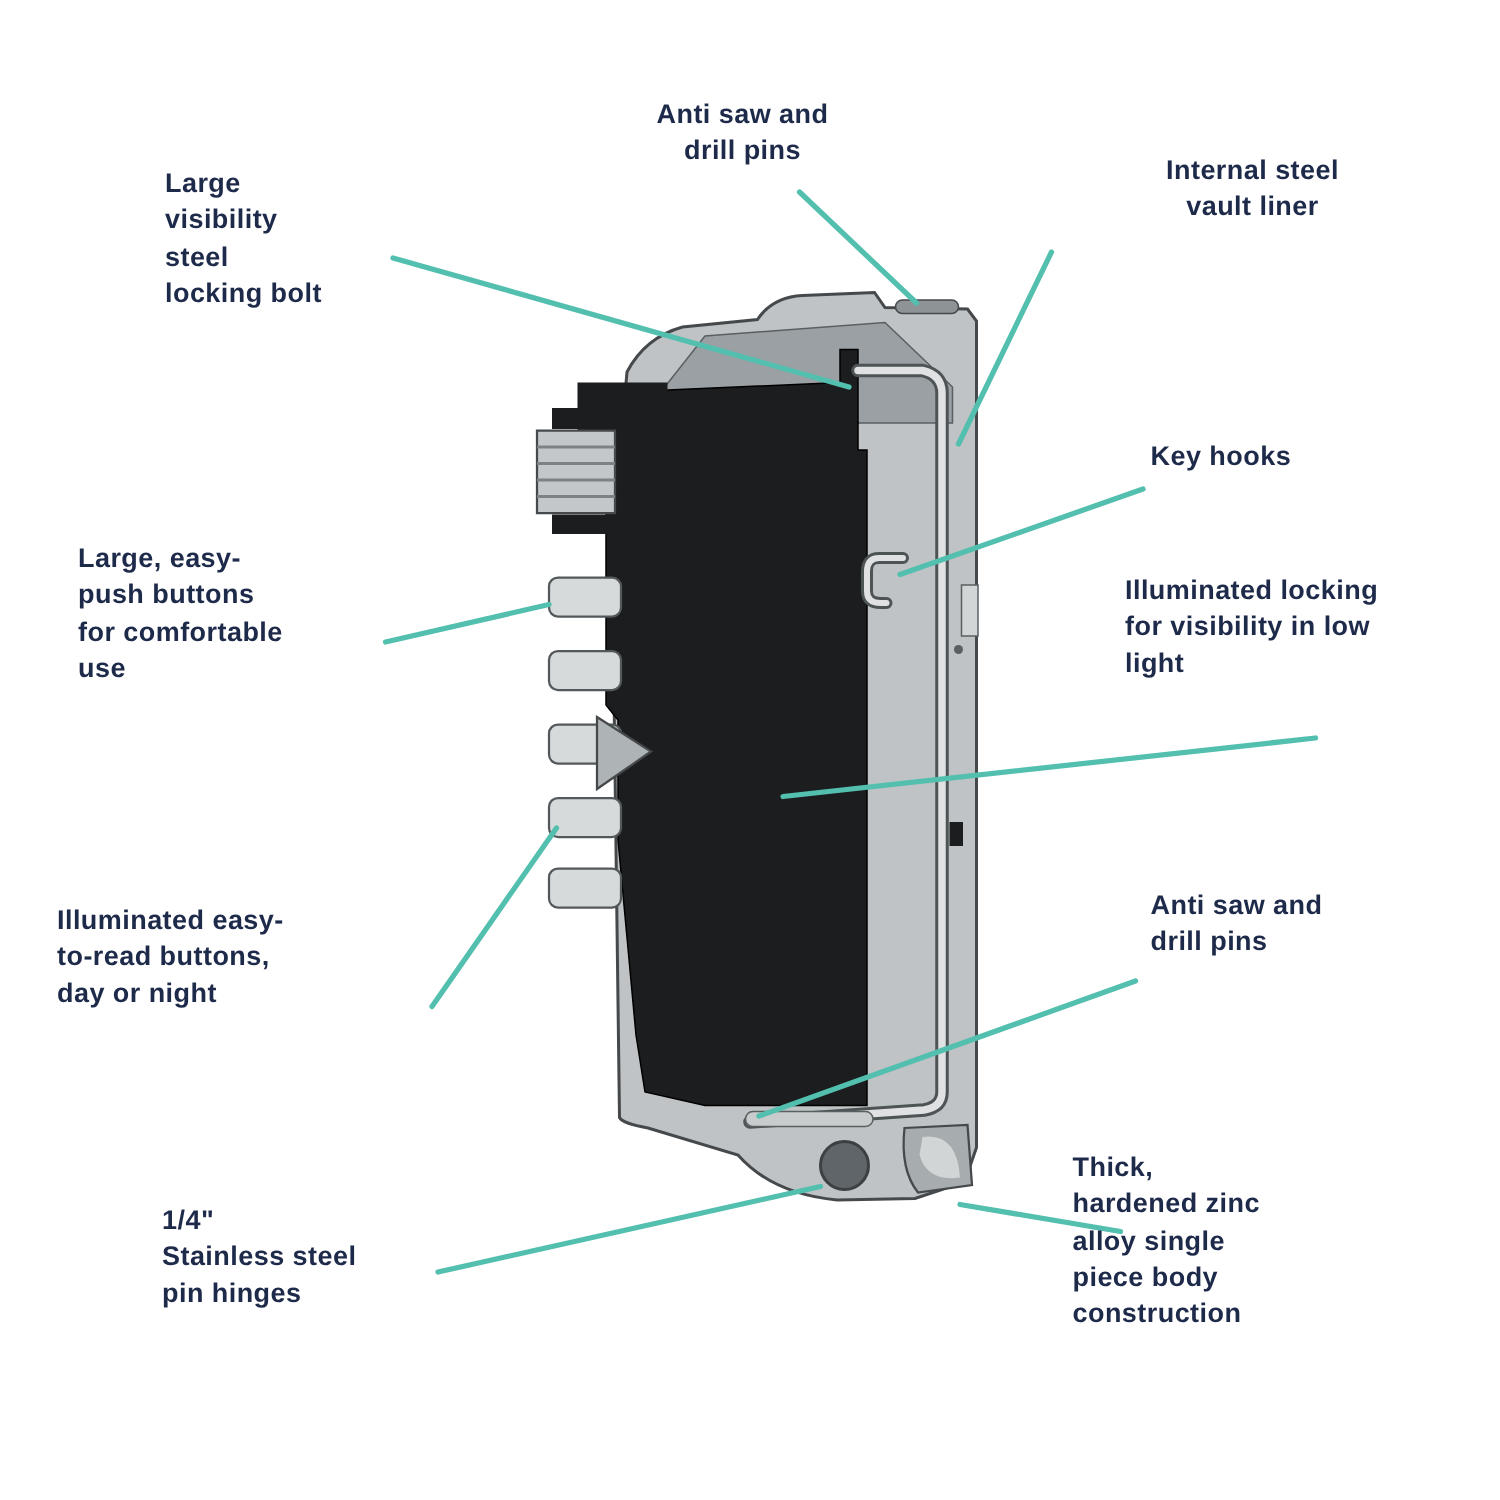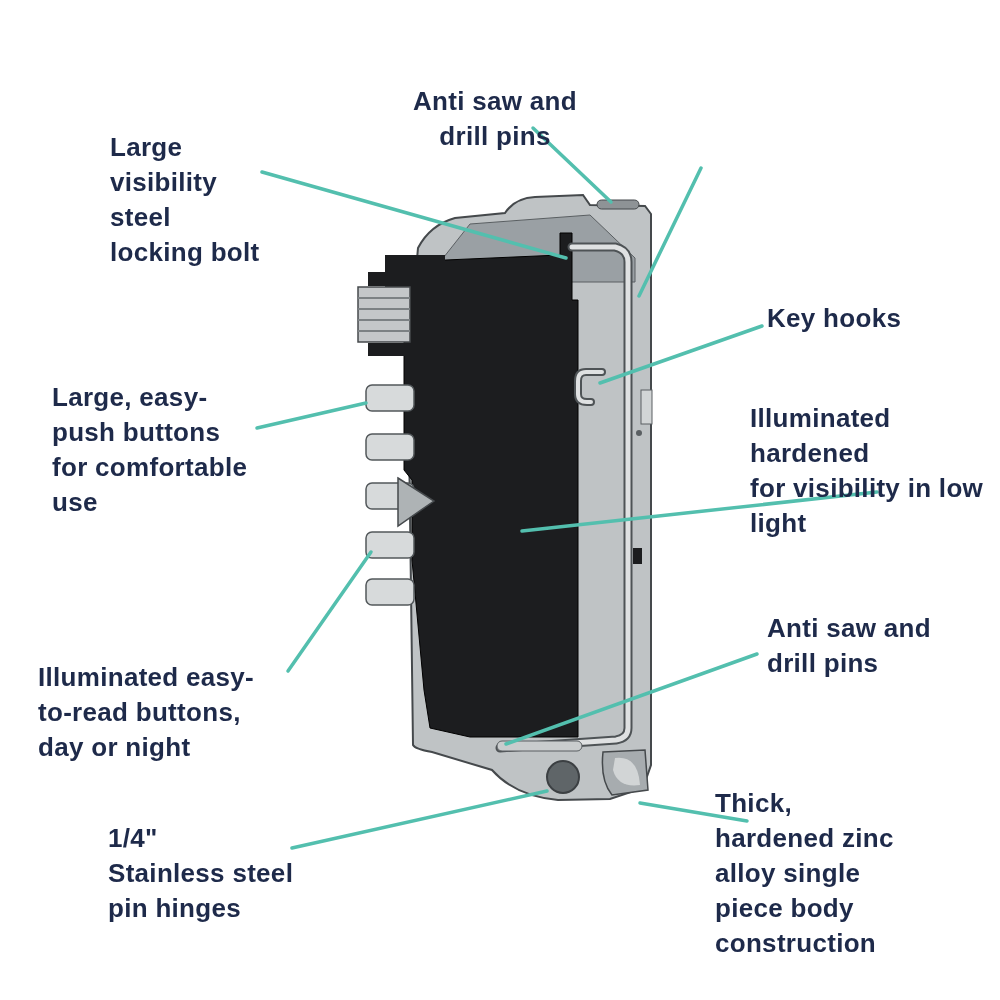--- a/index.html
+++ b/index.html
@@ -20,25 +20,24 @@
   }
   .stage svg.drawing {
     position: absolute;
     left: 0; top: 0;
     width: 1000px; height: 1000px;
   }
   .callout {
     position: absolute;
     color: var(--text);
     font-weight: 700;
-    font-size: 26px;
+    font-size: 18px;
     line-height: 1.35;
     letter-spacing: 0.3px;
     white-space: pre-line;
-    margin-top: 20px;
   }
   .callout.center { text-align: center; }
   .callout-line {
     stroke: var(--accent);
     stroke-width: 3.5;
     stroke-linecap: round;
     fill: none;
   }
 </style>
 </head>
@@ -106,33 +105,35 @@
   </svg>
 
   <div class="callout" style="left:110px; top:110px; width:180px;">Large
 visibility
 steel
 locking bolt</div>
 
   <div class="callout center" style="left:405px; top:64px; width:180px;">Anti saw and
 drill pins</div>
 
+  <div class="callout center" style="left:735px; top:101px; width:200px;">Internal steel
+vault liner</div>
 
-  <div class="callout" style="left:767px; top:281px; width:180px;">Key hooks</div>
+  <div class="callout" style="left:767px; top:292px; width:180px;">Key hooks</div>
 
   <div class="callout" style="left:52px; top:360px; width:220px;">Large, easy-
 push buttons
 for comfortable
 use</div>
 
-  <div class="callout" style="left:750px; top:381px; width:240px;">Illuminated hardened
+  <div class="callout" style="left:750px; top:381px; width:240px;">Illuminated locking
 for visibility in low
 light</div>
 
-  <div class="callout" style="left:38px; top:640px; width:240px;">Illuminated easy-
+  <div class="callout" style="left:38px; top:601px; width:240px;">Illuminated easy-
 to-read buttons,
 day or night</div>
 
   <div class="callout" style="left:767px; top:591px; width:180px;">Anti saw and
 drill pins</div>
 
   <div class="callout" style="left:108px; top:801px; width:220px;">1/4"
 Stainless steel
 pin hinges</div>
 

